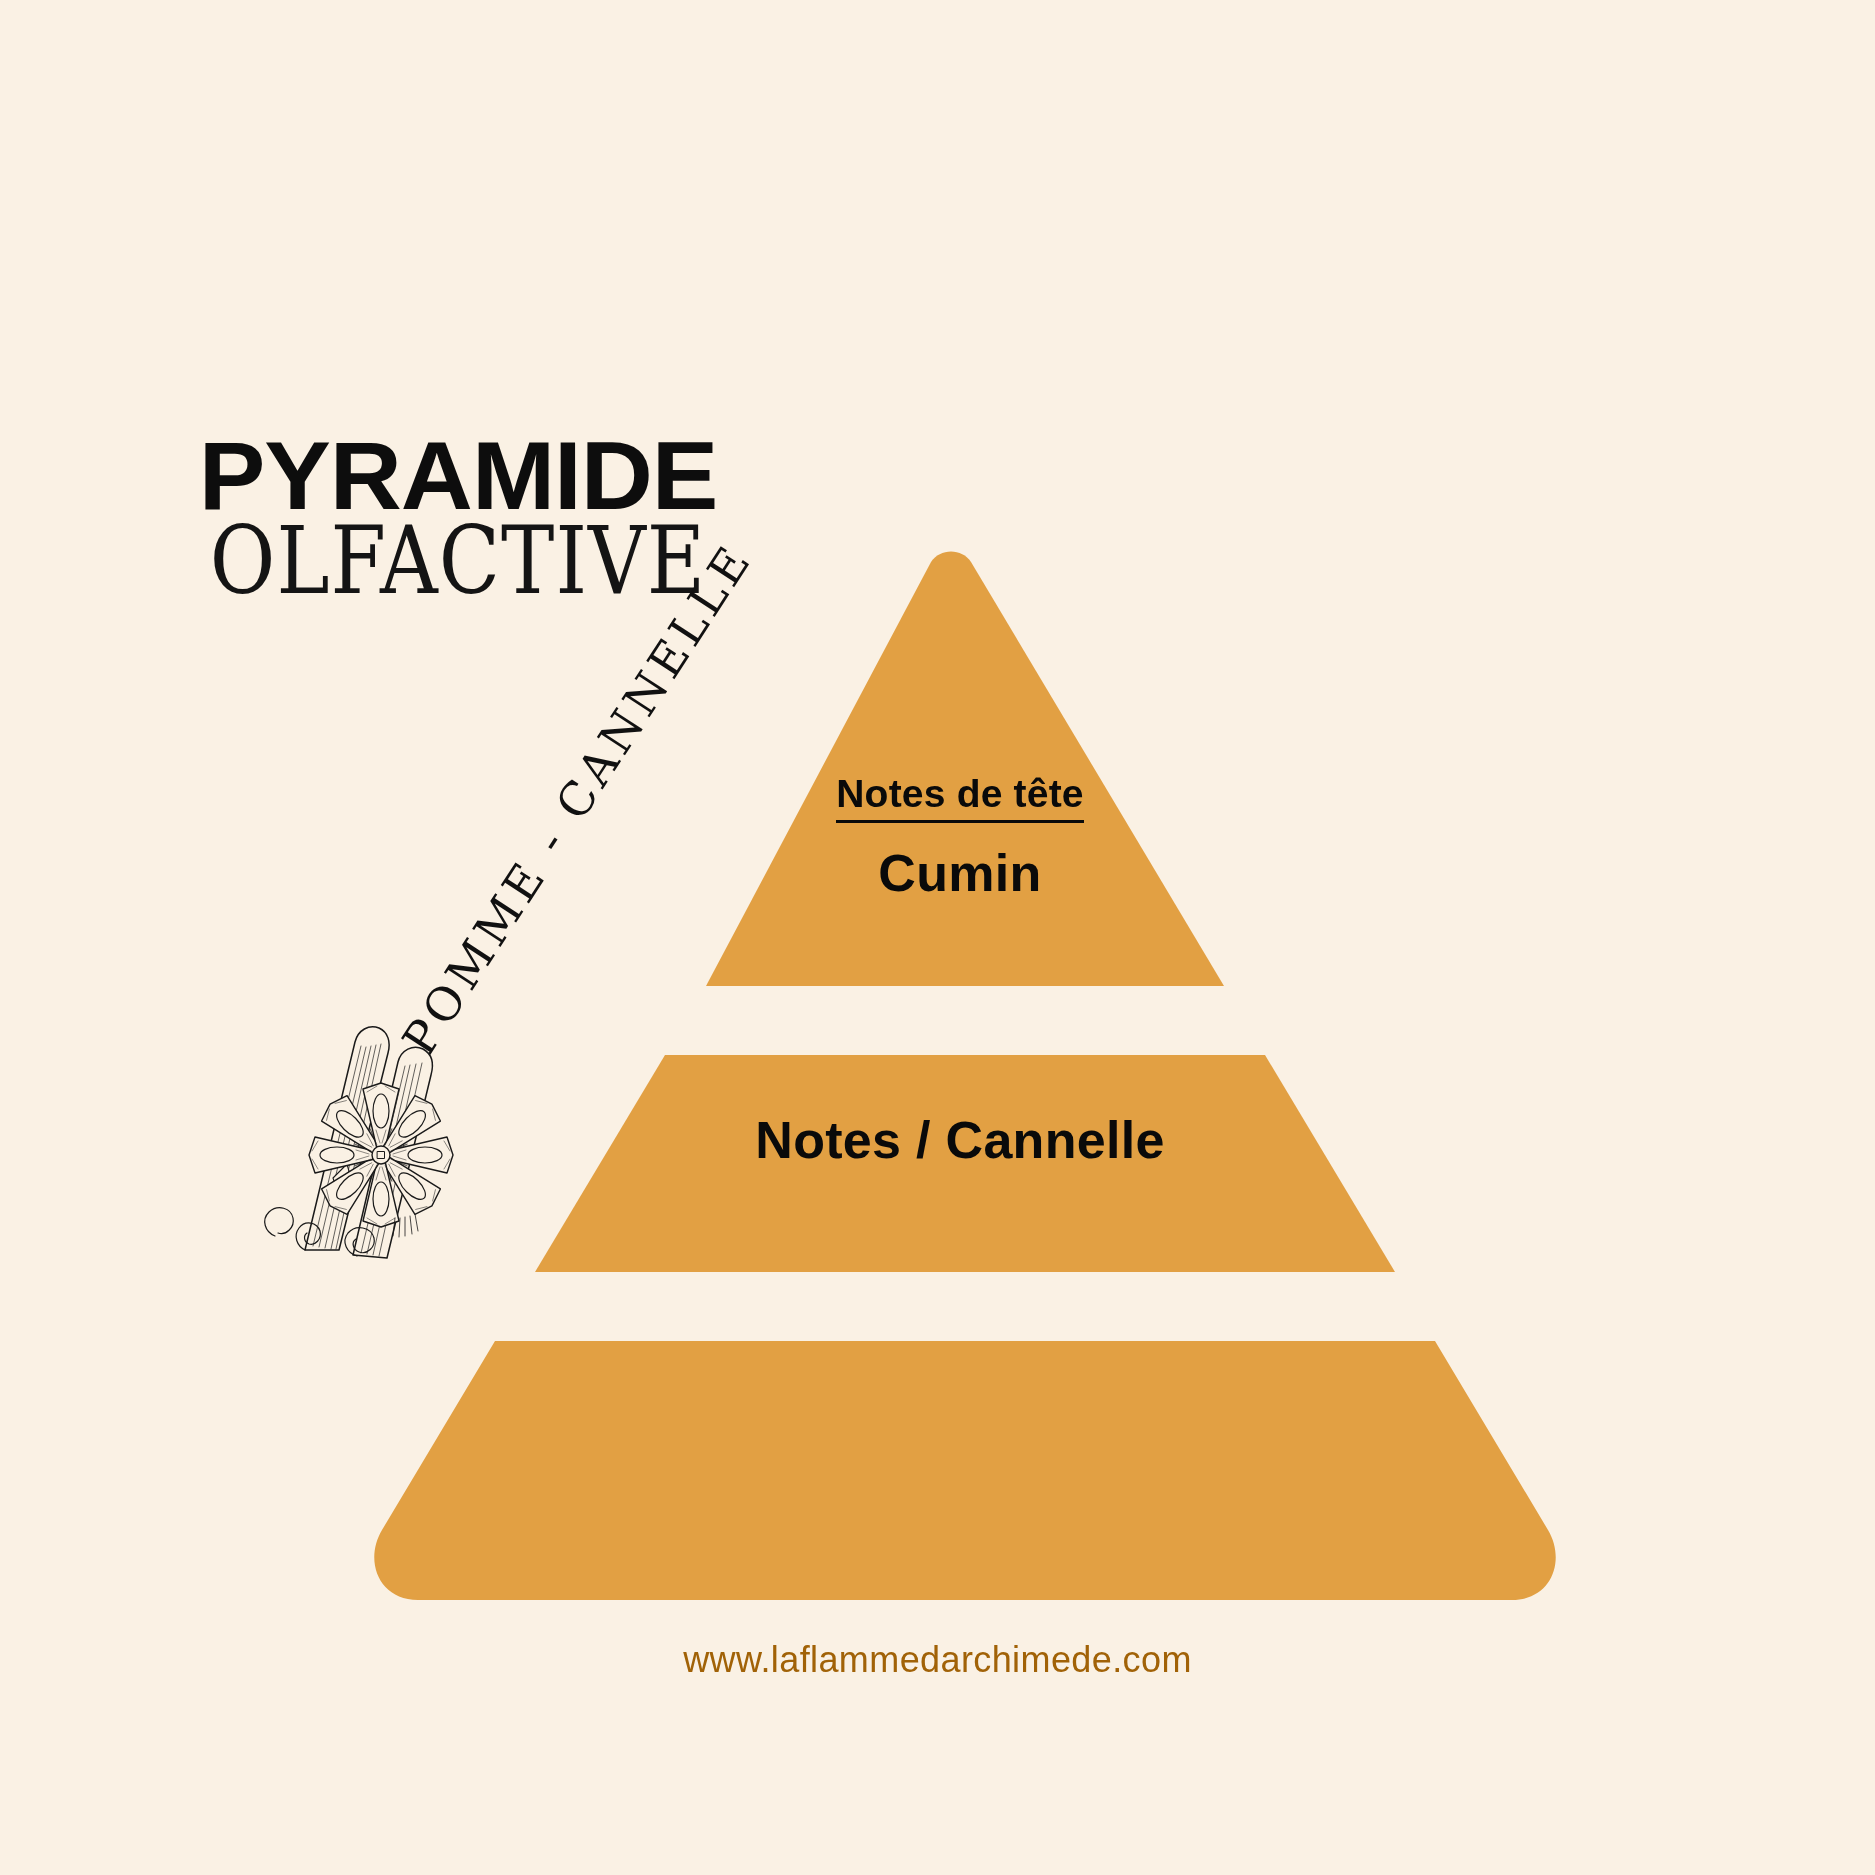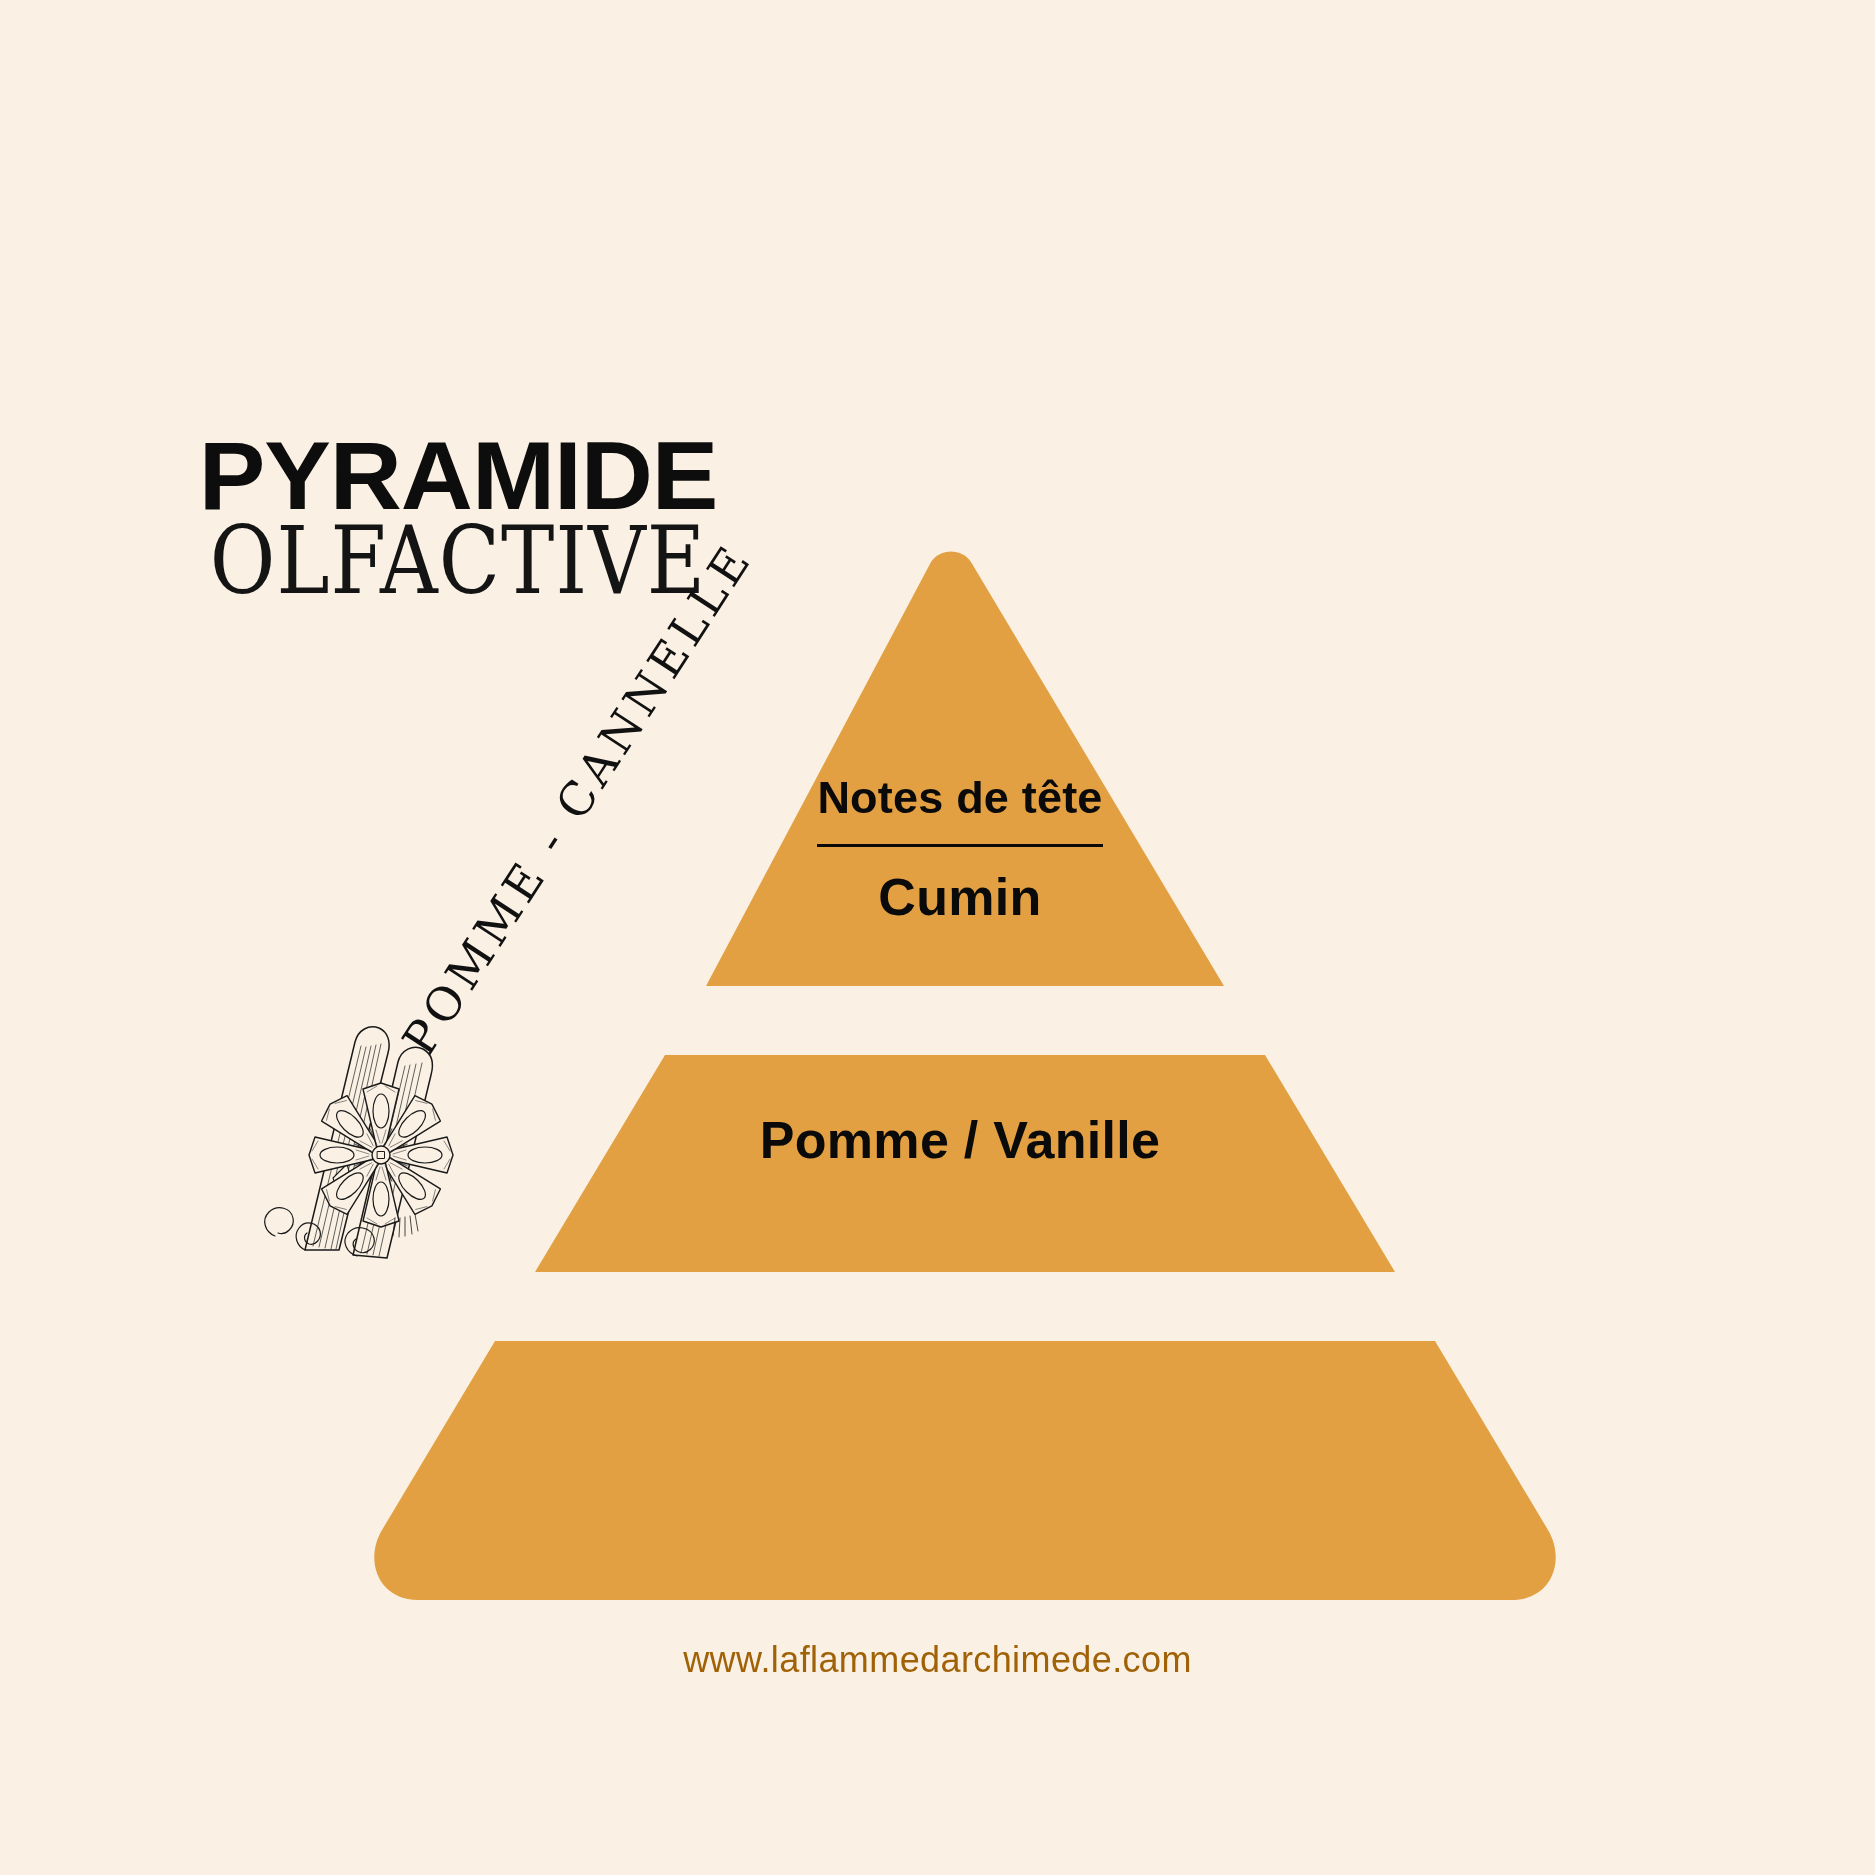--- a/index.html
+++ b/index.html
@@ -65,25 +65,25 @@
 
   .tier-text {
     position: absolute;
     width: 600px;
     text-align: center;
     color: #0a0a0a;
   }
   .tier-head {
     font-family: "Liberation Sans", sans-serif;
     font-weight: 700;
-    font-size: 45px;
+    font-size: 39px;
     letter-spacing: 0.2px;
     border-bottom: 3px solid #0a0a0a;
     display: inline-block;
-    padding-bottom: 20px;
+    padding-bottom: 3px;
     line-height: 1.15;
   }
   .tier-note {
     font-family: "Liberation Sans", sans-serif;
     font-weight: 700;
     font-size: 52px;
     letter-spacing: 0.3px;
     margin-top: 22px;
     line-height: 1.1;
   }
@@ -314,19 +314,19 @@
       </g>
     </g>
   </svg>
 
   <div class="tier-text" id="tier-top-text">
     <div class="tier-head">Notes de tête</div>
     <div class="tier-note">Cumin</div>
   </div>
 
   <div class="tier-text" id="tier-mid-text">
-    <div class="tier-note">Pomme / Vanille</div>
+    <div class="tier-note">Notes / Cannelle</div>
   </div>
 
 
   <div id="footer-url">www.laflammedarchimede.com</div>
 
 </div>
 
 </body></html>

